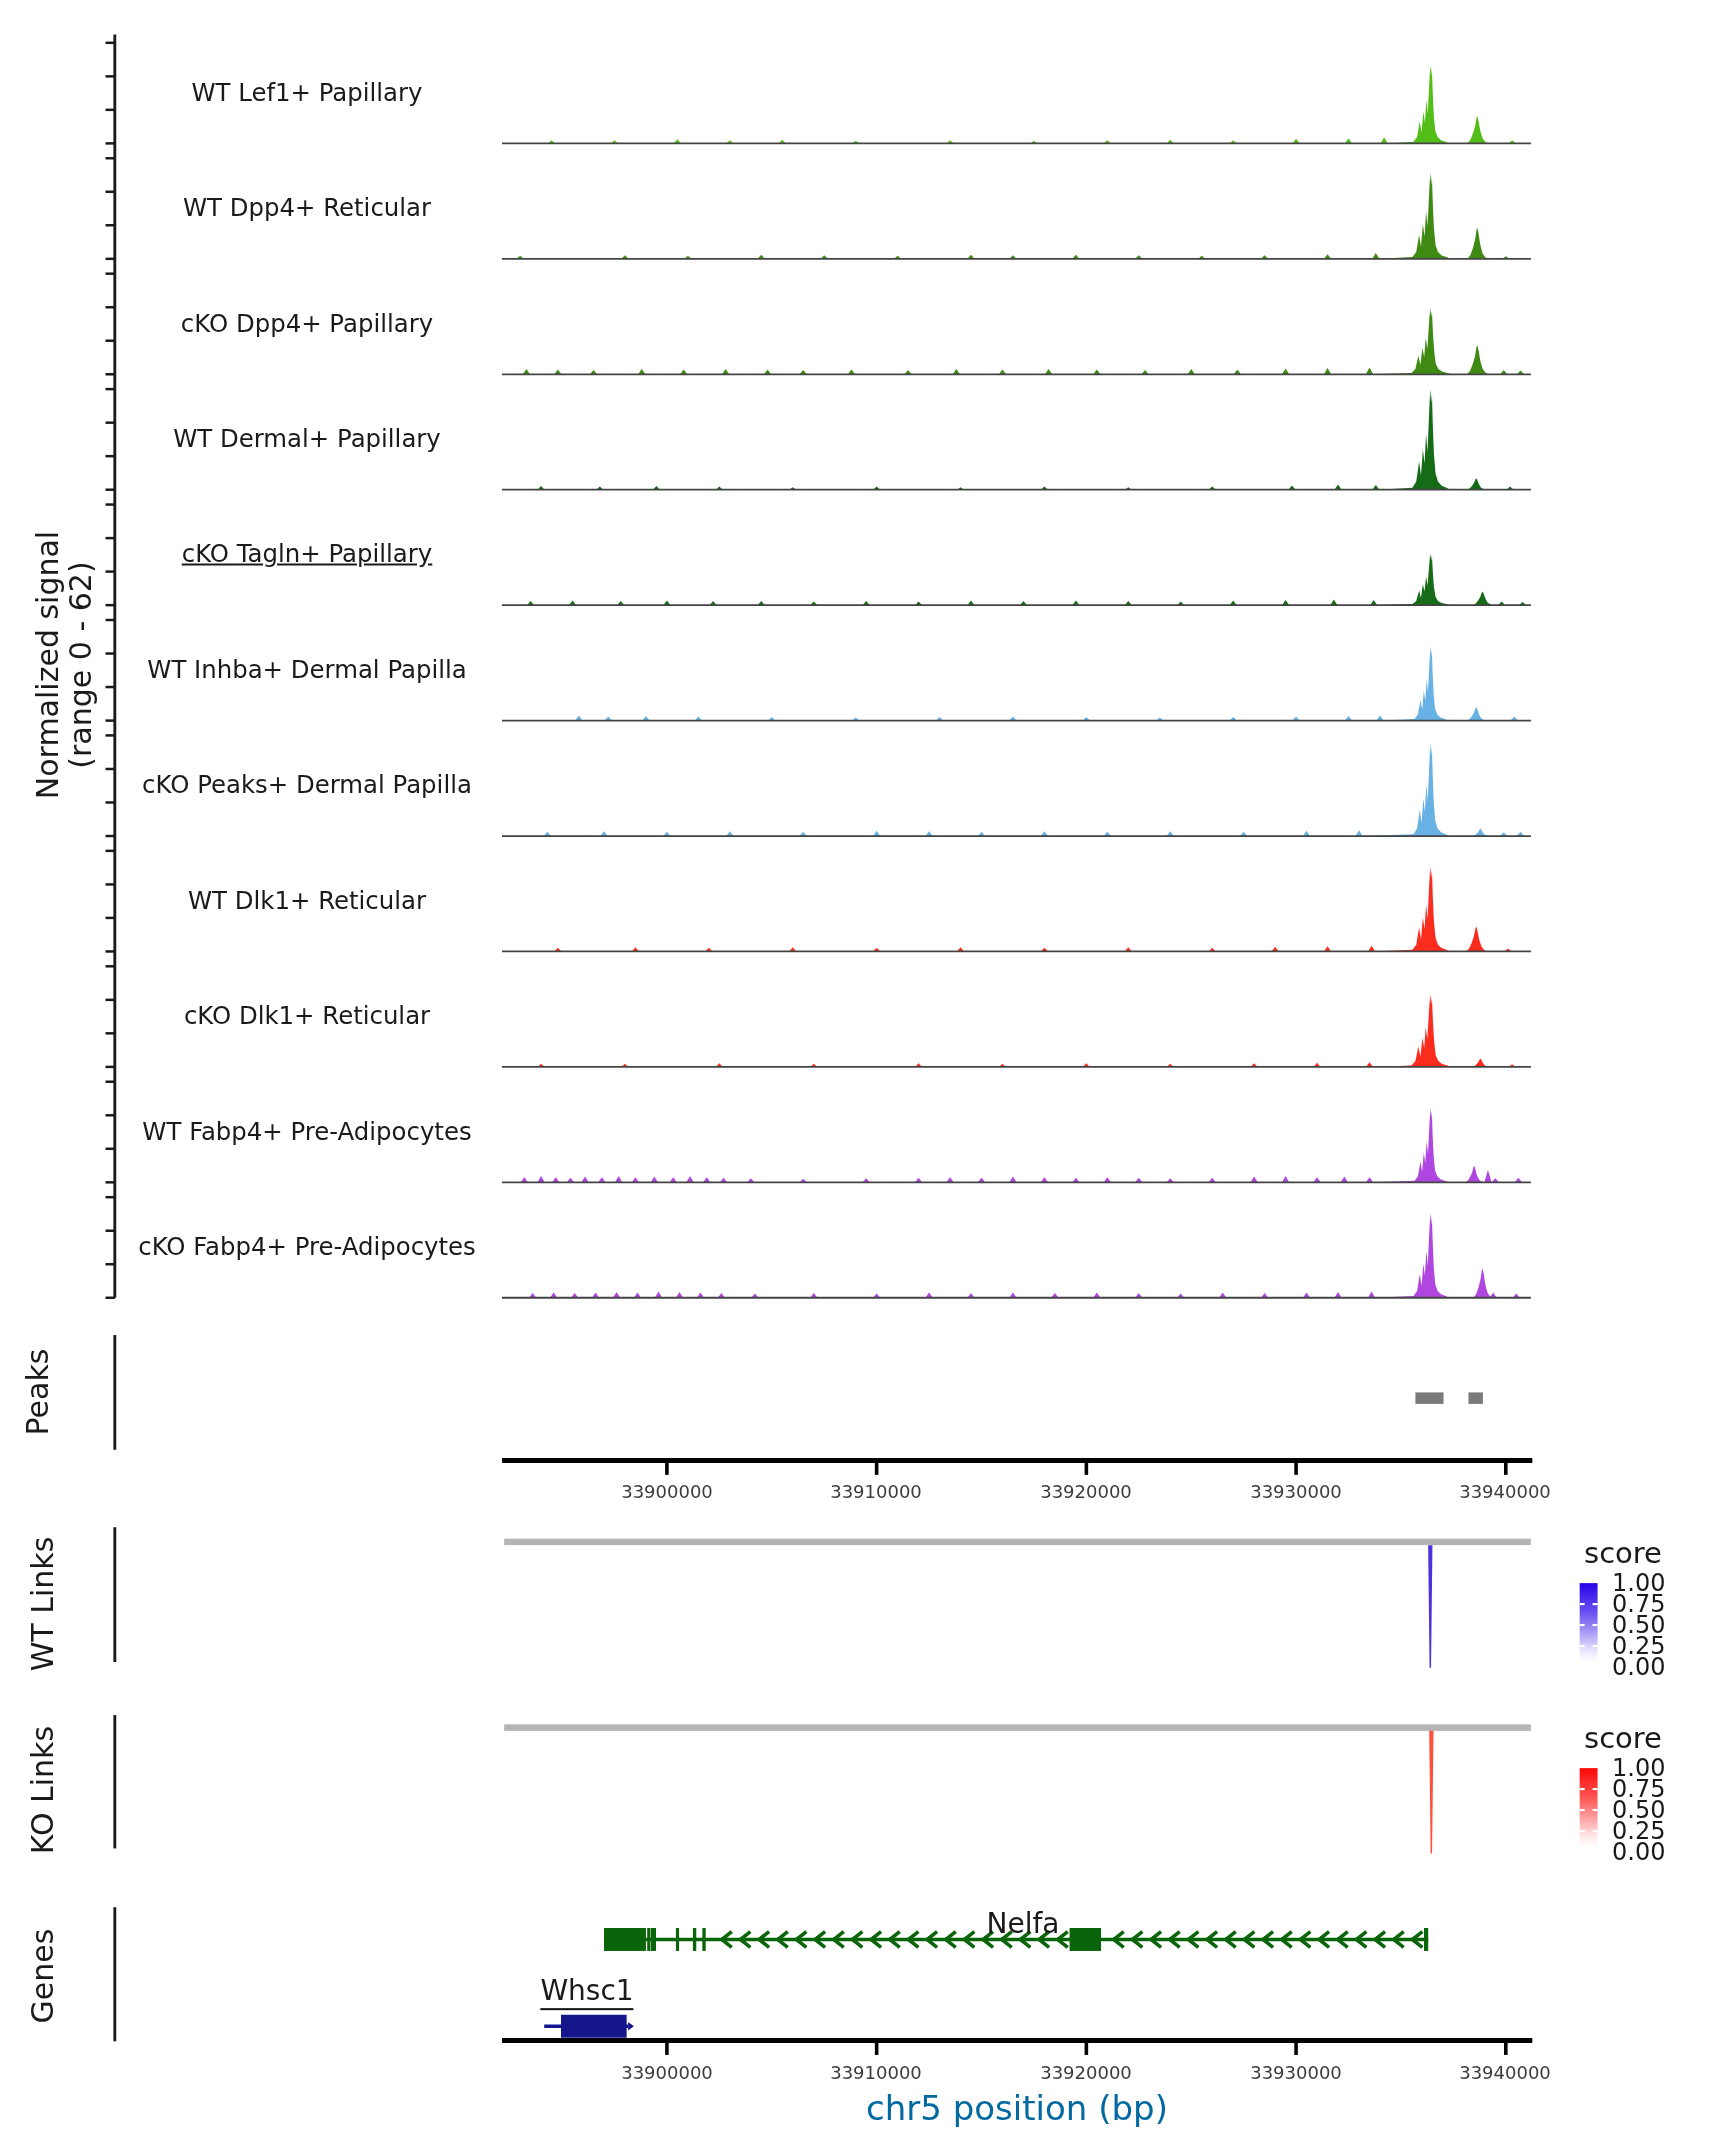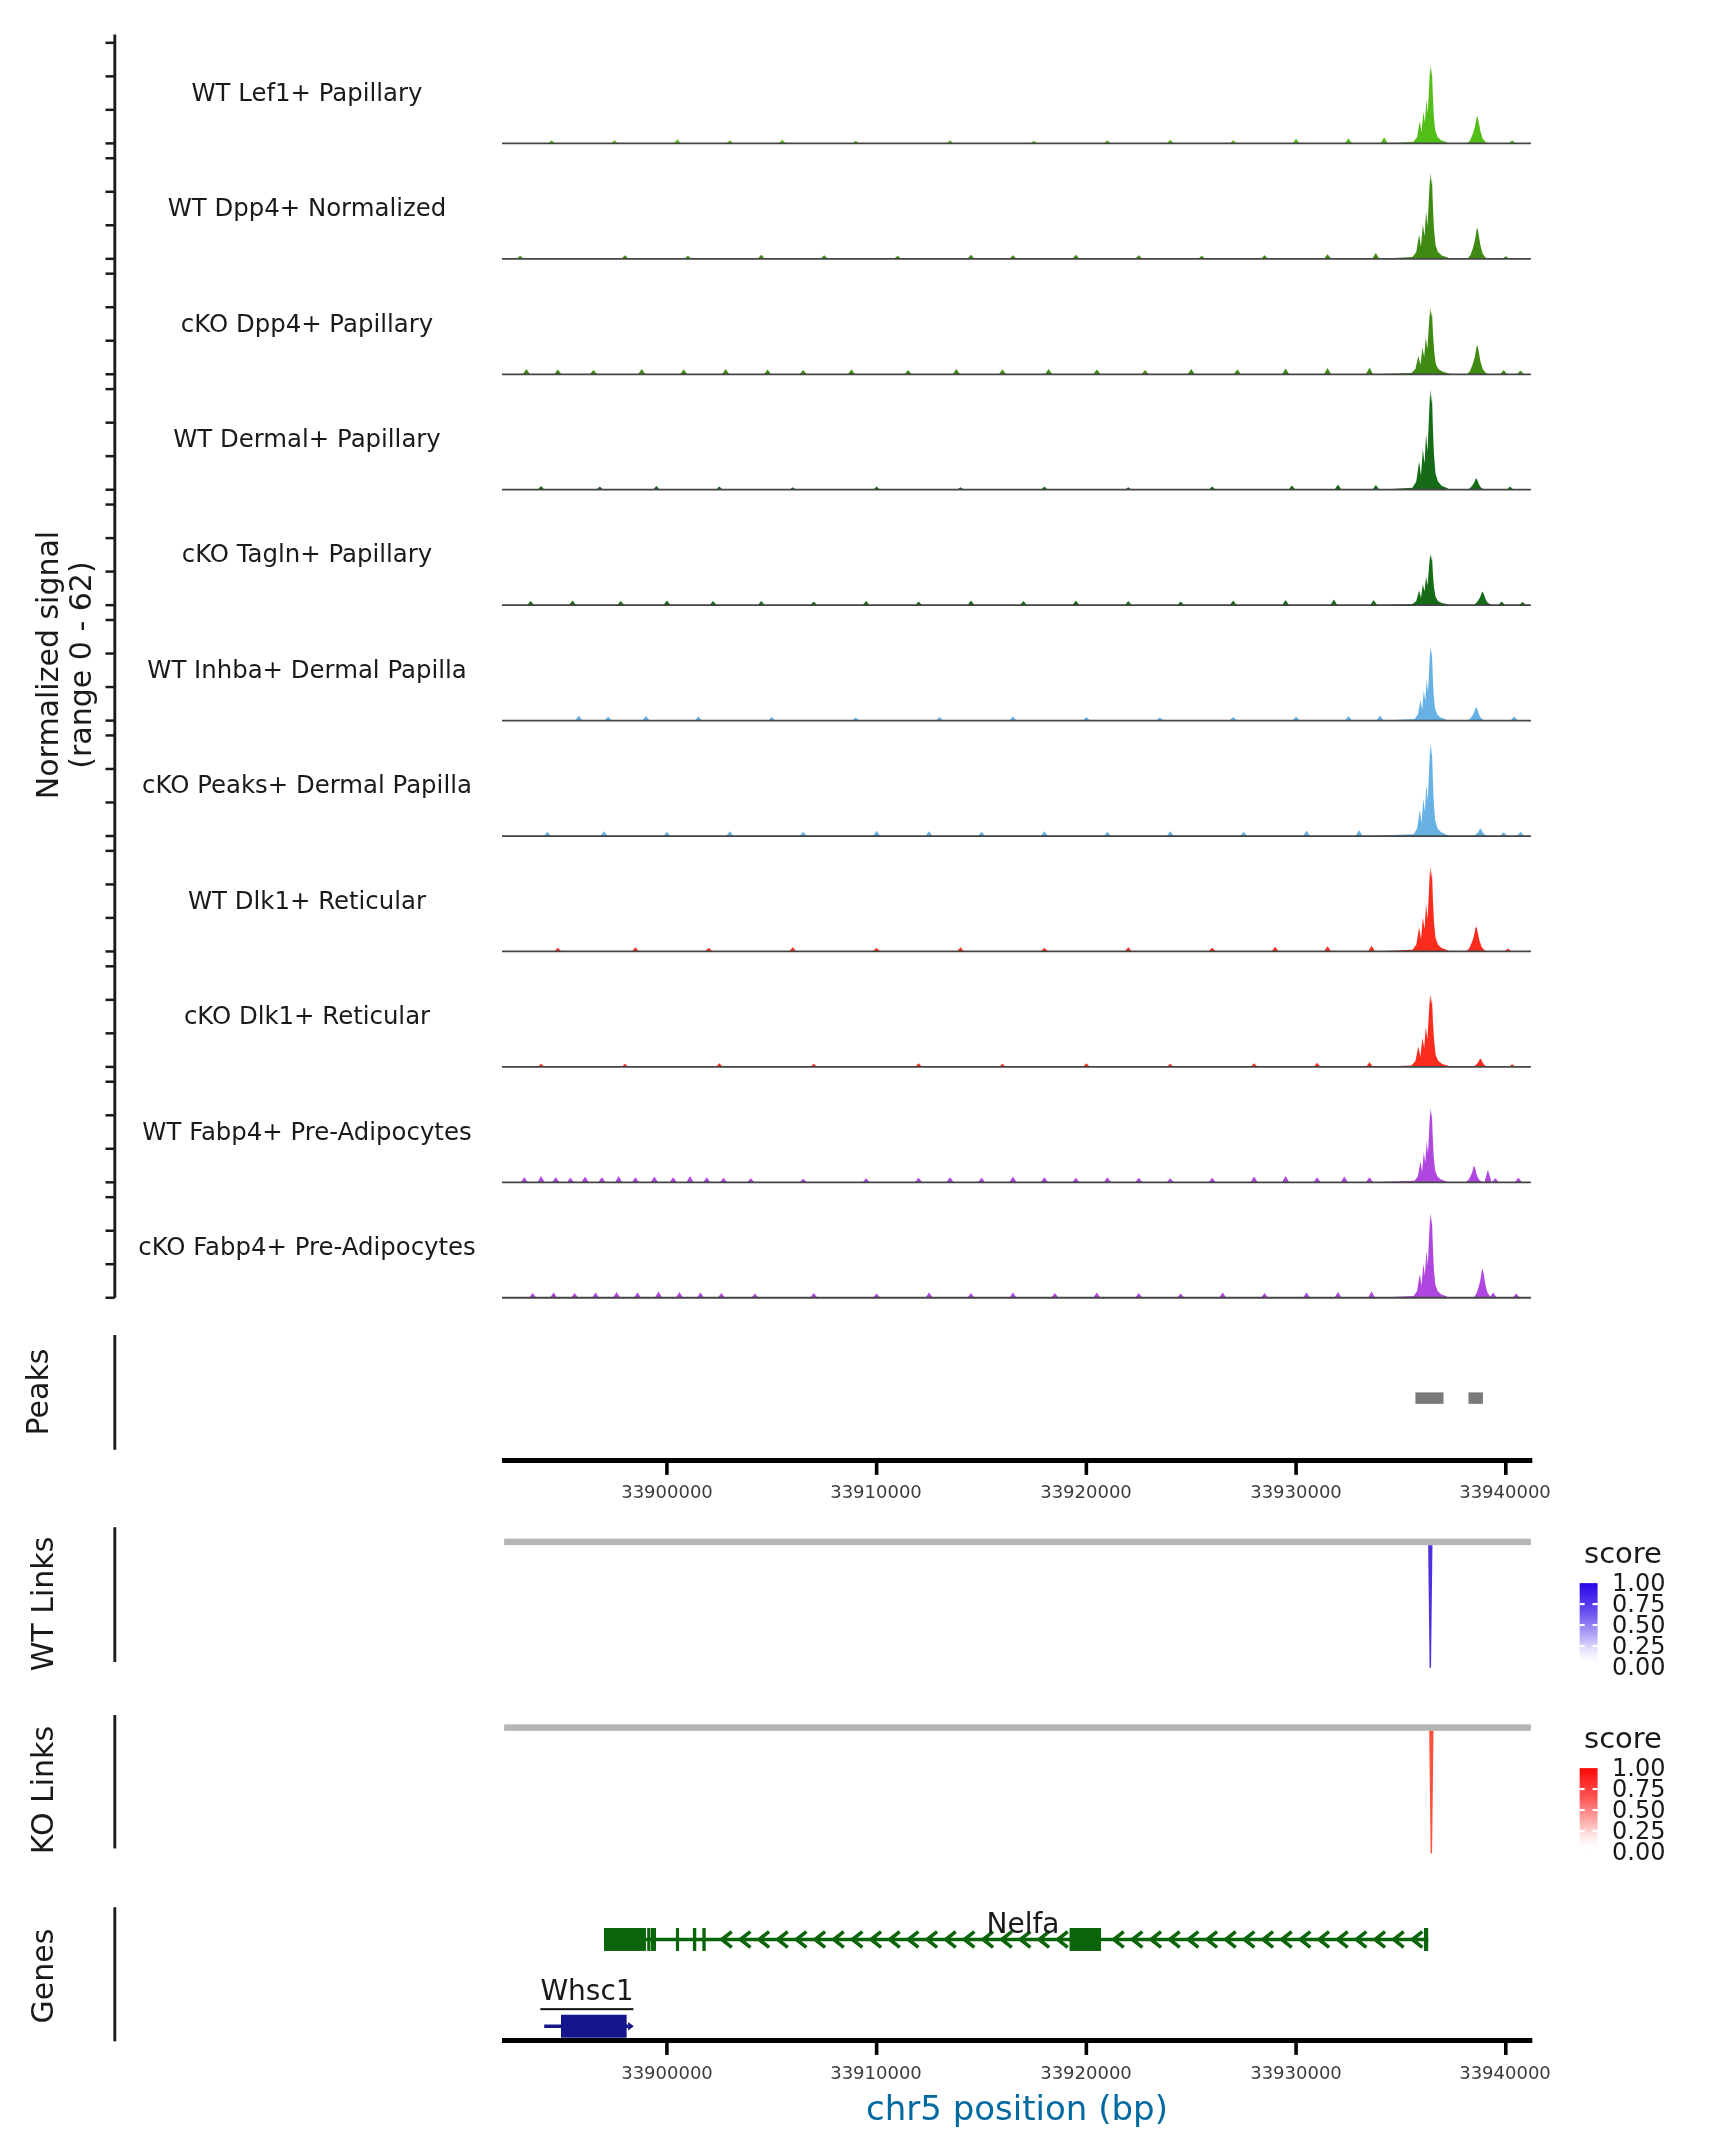--- a/index.html
+++ b/index.html
@@ -201,24 +201,24 @@
   <div class="lbl rot section-label" style="left:42px;top:1790px;">KO Links</div>
   <div class="lbl rot section-label" style="left:42px;top:1976px;">Genes</div>
 
   <div class="lbl ctr legend-title" style="left:1623px;top:1553px;">score</div>
   <div class="lbl ctr legend-title" style="left:1623px;top:1738px;">score</div>
 
   <div class="lbl ctr xlabel" style="left:1017px;top:2108px;">chr5 position (bp)</div>
 
   <div id="dyn-labels">
       <div class="lbl ctr track-label" style="left: 307px; top: 92px;">WT Lef1+ Papillary</div>
-      <div class="lbl ctr track-label" style="left: 307px; top: 207px;">WT Dpp4+ Normalized</div>
+      <div class="lbl ctr track-label" style="left: 307px; top: 207px;">WT Dpp4+ Reticular</div>
       <div class="lbl ctr track-label" style="left: 307px; top: 323px;">cKO Dpp4+ Papillary</div>
       <div class="lbl ctr track-label" style="left: 307px; top: 438px;">WT Dermal+ Papillary</div>
-      <div class="lbl ctr track-label" style="left: 307px; top: 553px;">cKO Tagln+ Papillary</div>
+      <div class="lbl ctr track-label" style="left: 307px; top: 553px; text-decoration: underline;">cKO Tagln+ Papillary</div>
       <div class="lbl ctr track-label" style="left: 307px; top: 669px;">WT Inhba+ Dermal Papilla</div>
       <div class="lbl ctr track-label" style="left: 307px; top: 784px;">cKO Peaks+ Dermal Papilla</div>
       <div class="lbl ctr track-label" style="left: 307px; top: 900px;">WT Dlk1+ Reticular</div>
       <div class="lbl ctr track-label" style="left: 307px; top: 1015px;">cKO Dlk1+ Reticular</div>
       <div class="lbl ctr track-label" style="left: 307px; top: 1131px;">WT Fabp4+ Pre-Adipocytes</div>
       <div class="lbl ctr track-label" style="left: 307px; top: 1246px;">cKO Fabp4+ Pre-Adipocytes</div>
       <div class="lbl ctr tick-lbl" style="left: 667px; top: 1491px;">33900000</div>
       <div class="lbl ctr tick-lbl" style="left: 876px; top: 1491px;">33910000</div>
       <div class="lbl ctr tick-lbl" style="left: 1086px; top: 1491px;">33920000</div>
       <div class="lbl ctr tick-lbl" style="left: 1296px; top: 1491px;">33930000</div>

